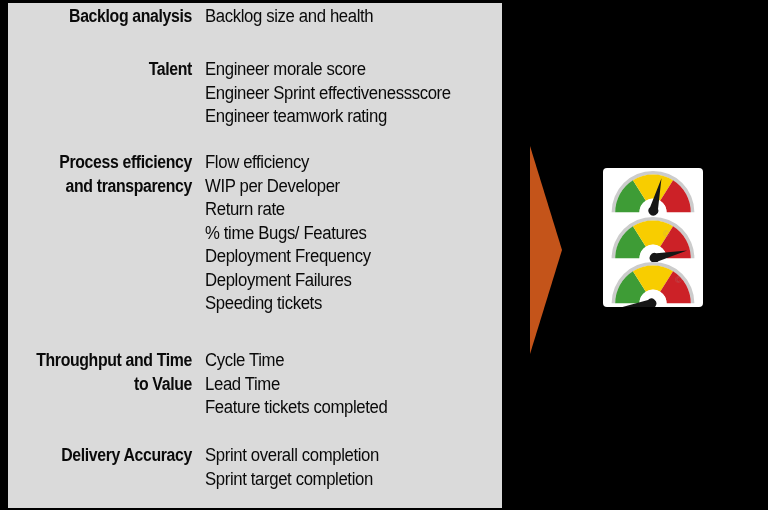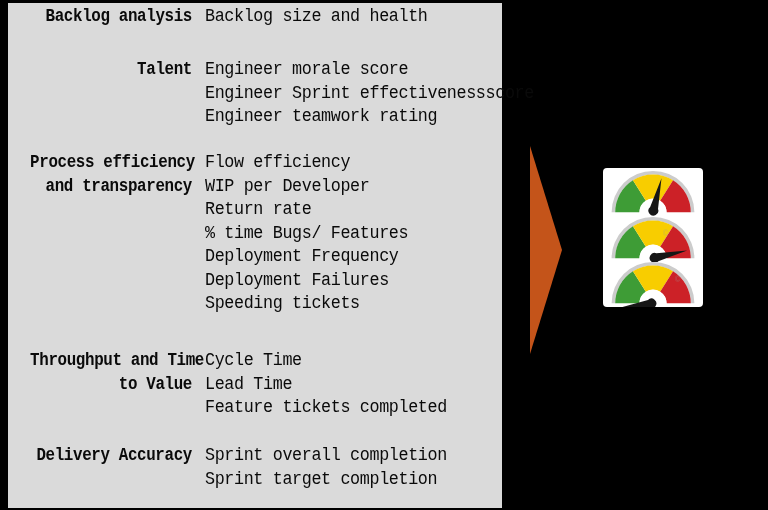--- a/index.html
+++ b/index.html
@@ -1,19 +1,19 @@
 <!DOCTYPE html>
 <html style="--bg: #000000; --panel-bg: #dadada; --text: #0a0a0a; --arrow: #c4541a; --speckle: #d85a1e; --card-bg: #ffffff;"><head>
 <meta charset="utf-8">
 <style>
   html,body{margin:0;padding:0;background:#000;}
   .stage{
     position:relative;width:768px;height:510px;overflow:hidden;
     background:var(--bg,#000);
-    font-family:Liberation Mono, monospace;
+    font-family:Liberation Sans, sans-serif;
   }
   
   .panel{
     position:absolute;left:8px;top:3px;width:494px;height:505px;
     background:var(--panel-bg,#dadada);
   }
   .group{position:absolute;left:0;width:100%;}
   .cat{
     position:absolute;left:0;top:0;width:184px;text-align:right;
     font-weight:bold;color:var(--text,#0a0a0a);

